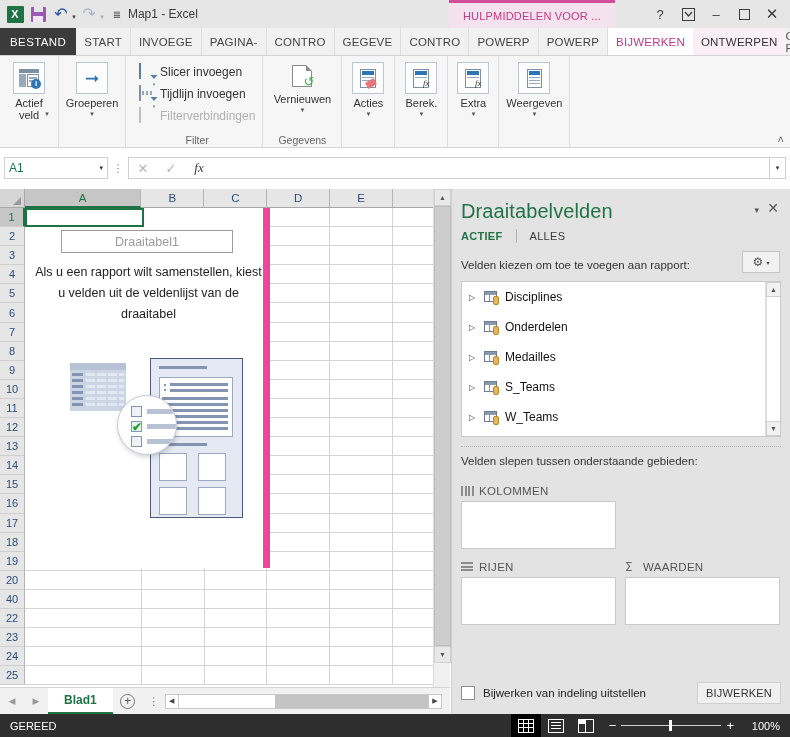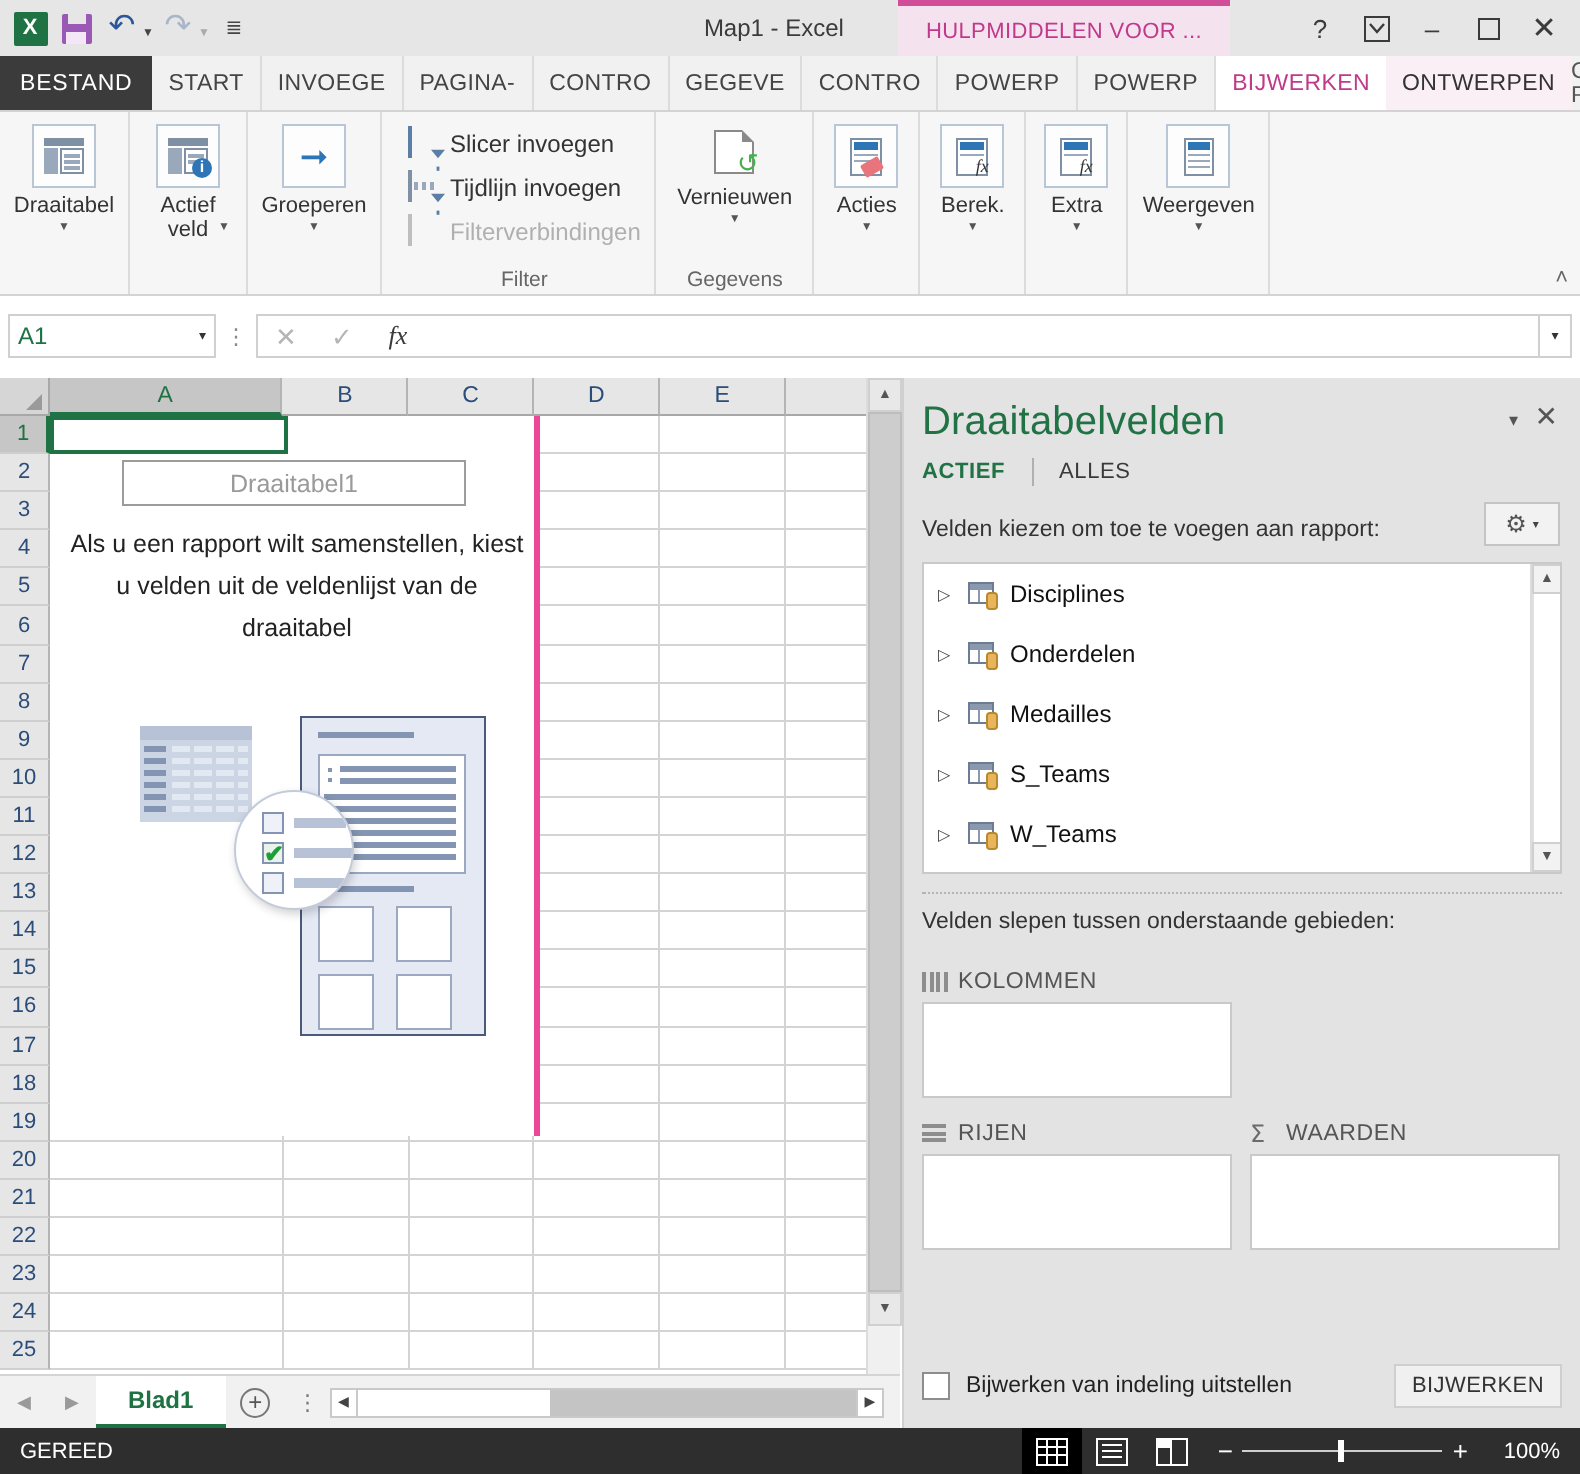--- a/index.html
+++ b/index.html
@@ -31,21 +31,21 @@
   .save-ic { width: 15px; height: 15px; background: #9b59b6; position: relative; border-radius: 1px;}
   .save-ic::before { content:""; position:absolute; left:3px; top:0; width:9px; height:5px; background:#e6e6e6;}
   .save-ic::after { content:""; position:absolute; left:2.5px; bottom:0; width:10px; height:6px; background:#f3e6f7;}
   .arrow-undo { color: #2b579a; font-size: 16px; line-height: 1; }
   .arrow-redo { color: #a9b6c9; font-size: 16px; line-height: 1; }
   .mini-caret { font-size: 6px; color: #444; margin-left: -2px; margin-top:6px;}
   .mini-caret.dim { color: #aaa; }
   .qat-more { font-size: 10px; color:#444; }
 
   .title-center {
-    flex: 1; text-align: center; font-size: 12px; color: #3b3b3b;
+    flex: 1; text-align: left; font-size: 12px; color: #3b3b3b;
     position: relative; white-space: nowrap;
   }
   .ctx-tab-title {
     position: absolute; right: 175px; top: 0; height: 28px;
     padding: 0 14px;
     background: #f4e2ee;
     border-top: 3px solid #d14d9a;
     display: flex; align-items: center;
     font-size: 11px; color: #c0398a; letter-spacing: .2px;
   }
@@ -195,21 +195,21 @@
   .crow { display:flex; height: 19.1px; }
   .cc { border-right: 1px solid #d4d4d4; border-bottom: 1px solid #d4d4d4; background:#fff; }
   .active-cell {
     position: absolute; left: 0; top: 0; width: 119px; height: 19px;
     border: 2px solid #1f7244; background: transparent; z-index: 5;
   }
 
   
   .pivot-ph {
     position:absolute; left:0; top:19px; width: 245px; height: 360px;
-    background: #ffffff; z-index: 4; border-right:3px solid #ec4899;
+    background: #ffffff; z-index: 4; border-right:7px solid #ec4899;
   }
   .pvt-name {
     position:absolute; left: 36px; top: 22px; width: 172px; height: 23px;
     border: 1px solid #9c9c9c; background:#fff;
     display:flex;align-items:center;justify-content:center;
     font-size: 12.5px; color: #9a9a9a;
   }
   .pvt-msg {
     position:absolute; left: 6px; top: 54px; width: 235px;
     text-align:center; font-size: 12.5px; color:#222; line-height: 21px;
@@ -399,40 +399,20 @@
     <div class="tab ctx-active">BIJWERKEN</div>
     <div class="tab ctx">ONTWERPEN</div>
     <div class="tabstrip-right">
       <span class="user-name">Gerko Pet..</span>
 
     </div>
   </div>
 
   <div class="ribbon">
 
-    <div class="rgroup sep">
-      <div class="rgroup-body">
-        <div class="bigbtn">
-          <div class="ic">
-            <div class="pvt">
-                <div class="hdr"></div>
-                <div class="lcol"></div>
-              <div class="rbox">
-                  <i style="top:2px"></i>
-                  <i style="top:5px"></i>
-                  <i style="top:8px"></i>
-                </div>
-              </div>
-          </div>
-          <span class="lbl">Draaitabel</span>
-          <span class="drop">▼</span>
-        </div>
-      </div>
-      <div class="rgroup-label"></div>
-    </div>
 
     <div class="rgroup sep">
       <div class="rgroup-body">
         <div class="bigbtn" style="width:52px">
           <div class="ic">
             <div class="pvt">
                 <div class="hdr"></div>
                 <div class="lcol"></div>
               <div class="rbox">
                   <i style="top:2px"></i>
@@ -616,21 +596,21 @@
         <div class="rh">11</div>
         <div class="rh">12</div>
         <div class="rh">13</div>
         <div class="rh">14</div>
         <div class="rh">15</div>
         <div class="rh">16</div>
         <div class="rh">17</div>
         <div class="rh">18</div>
         <div class="rh">19</div>
         <div class="rh">20</div>
-        <div class="rh">21</div>
+        <div class="rh">40</div>
         <div class="rh">22</div>
         <div class="rh">23</div>
         <div class="rh">24</div>
         <div class="rh">25</div>
       </div>
       <div class="cells">
         <div class="cellgrid" id="cellgrid">
             <div class="crow">
               <div class="cc" style="width: 119px;"></div>
               <div class="cc" style="width: 64px;"></div>

